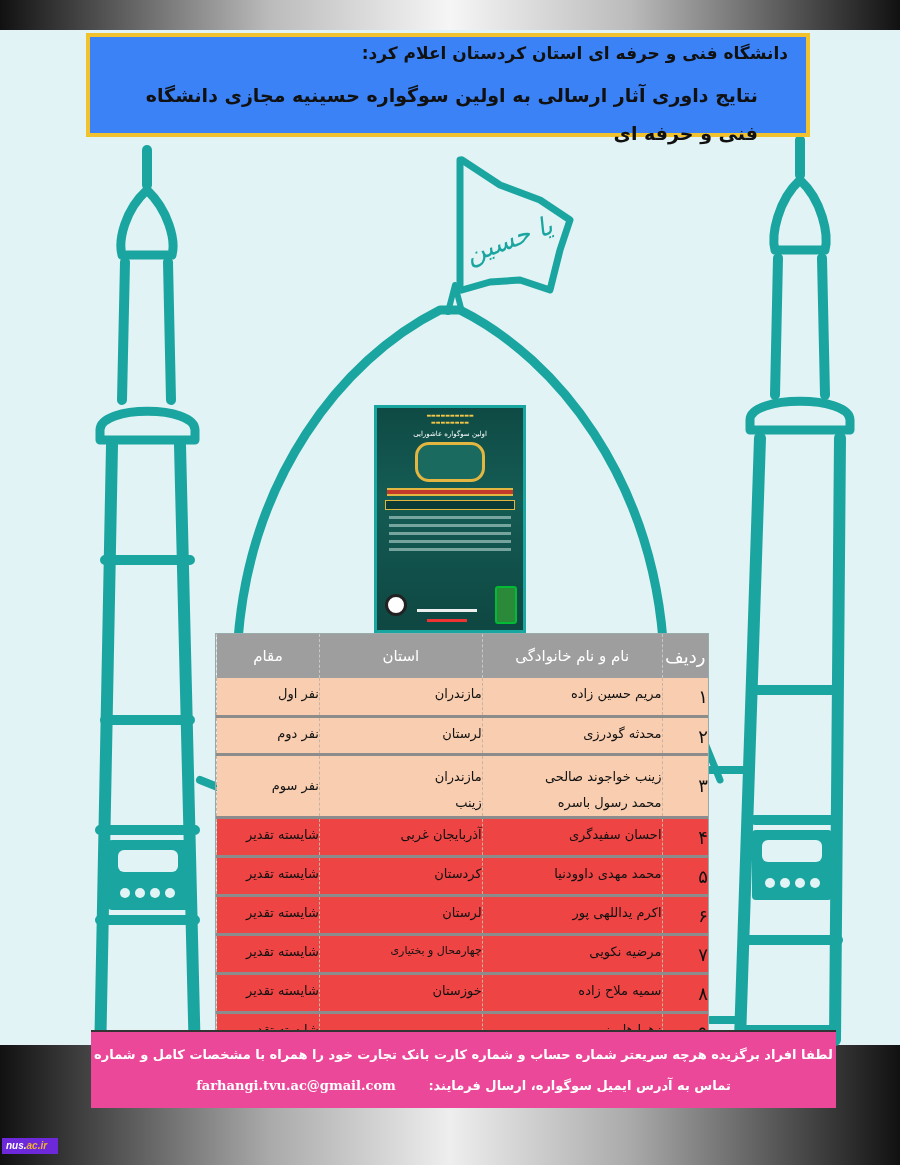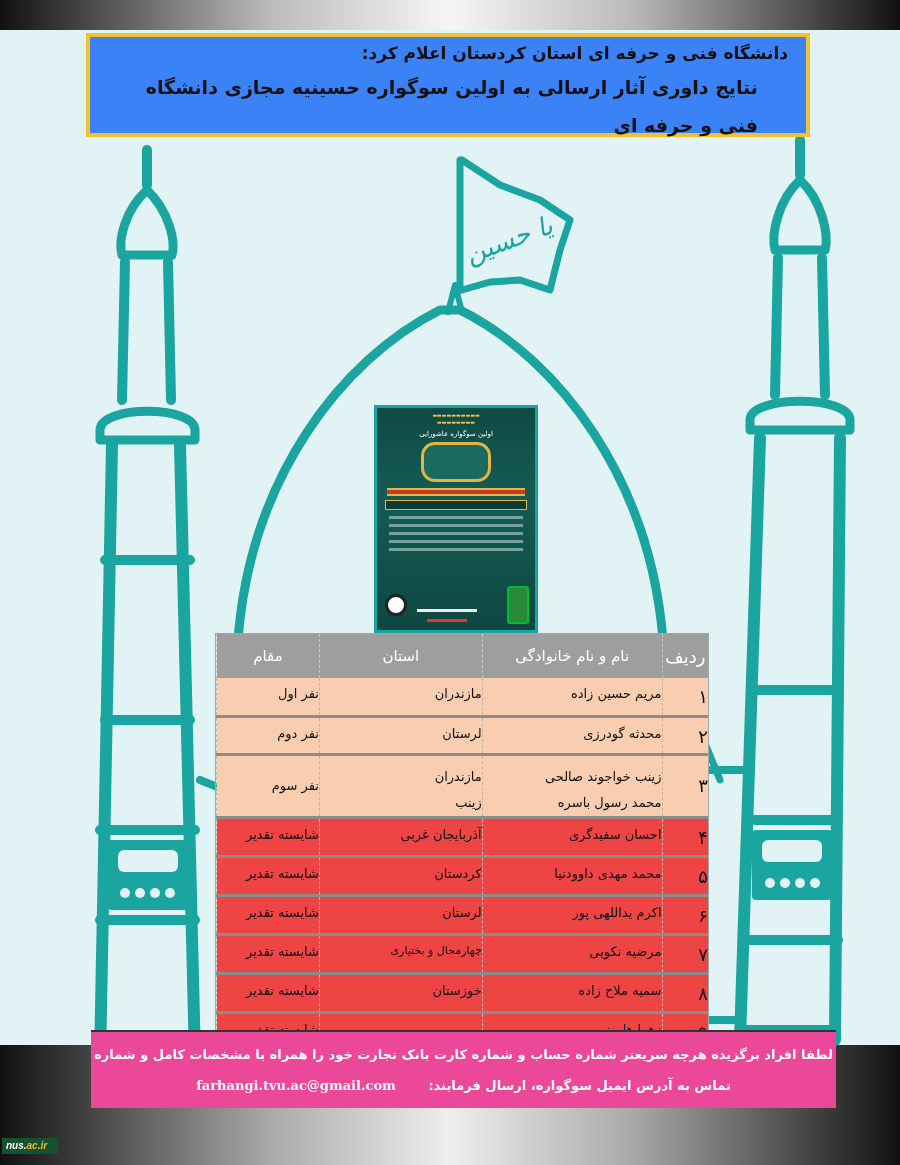--- a/index.html
+++ b/index.html
@@ -6,23 +6,23 @@
   html,body{width:900px;height:1165px;overflow:hidden;}
   body{position:relative;font-family:"DejaVu Sans",sans-serif;background:#e1f3f4;}
   .topbar{position:absolute;left:0;top:0;width:900px;height:40px;
     background:linear-gradient(90deg,#111 0%,#555 12%,#bbb 30%,#f6f6f6 50%,#bbb 70%,#555 88%,#111 100%);}
   .canvas{position:absolute;left:0;top:30px;width:900px;height:1020px;background:#e1f3f4;}
   .bottombar{position:absolute;left:0;top:1045px;width:900px;height:120px;
     background:linear-gradient(90deg,#111 0%,#444 10%,#aaa 30%,#eee 50%,#aaa 70%,#444 90%,#111 100%);}
   .header-box{position:absolute;left:86px;top:33px;width:724px;height:104px;background:#3b82f6;
     border:4px solid #f2c12e;padding:1px 18px;direction:rtl;color:#111;}
   .header-box .l1{font-weight:bold;font-size:17px;text-align:right;line-height:30px;}
-  .header-box .l2{font-weight:bold;font-size:19px;text-align:right;line-height:38px;margin-right:30px;}
+  .header-box .l2{font-weight:bold;font-size:19px;text-align:right;line-height:38px;margin-top:8px;margin-right:30px;}
   svg.deco{position:absolute;left:0;top:0;}
-  .poster{position:absolute;left:374px;top:405px;width:164px;height:228px;border:3px solid #1aa6a0;
+  .poster{position:absolute;left:374px;top:405px;width:152px;height:228px;border:3px solid #1aa6a0;
     background:linear-gradient(180deg,#0f4a44 0%,#145c55 40%,#0f4742 100%);overflow:hidden;}
   .poster .ptop{color:#f3c64a;font-size:5px;text-align:center;margin-top:4px;direction:rtl;line-height:7px;}
   .poster .ptitle{color:#fff;font-size:7px;text-align:center;margin-top:4px;direction:rtl;}
   .poster .frame{width:70px;height:40px;margin:4px auto 0;border:3px solid #e3b541;border-radius:14px;background:#1a6a60;}
   .poster .band{height:8px;margin:6px 10px 0;background:#c43a2a;border-top:2px solid #e3b541;border-bottom:2px solid #e3b541;}
   .poster .band2{height:10px;margin:4px 8px 0;background:#0c3a35;border:1px solid #e3b541;}
   .poster .lines{margin:6px 12px 0;}
   .poster .lines div{height:3px;background:#c9e3df;opacity:.55;margin-bottom:5px;}
   .poster .logo{position:absolute;left:8px;bottom:14px;width:22px;height:22px;border-radius:50%;background:#fff;border:3px solid #222;}
   .poster .phone{position:absolute;right:6px;bottom:6px;width:22px;height:38px;background:#2a8a3a;border:2px solid #0b3;border-radius:3px;}
@@ -40,21 +40,21 @@
   table.results .num{width:46px;font-size:18px;}
   table.results .name{width:180px;}
   table.results .prov{width:163px;}
   table.results .rank{width:103px;}
   .cell-line{line-height:26px;}
   .footer-box{position:absolute;left:91px;top:1030px;width:745px;height:78px;background:#ec4899;border-top:2px solid #333;
     direction:rtl;color:#fff;padding-top:14px;}
   .footer-box .f1{font-weight:bold;font-size:13px;text-align:center;line-height:18px;}
   .footer-box .f2{font-size:13px;text-align:center;margin-top:14px;font-weight:bold;}
   .footer-box .f2 .email{direction:ltr;unicode-bidi:embed;font-family:"DejaVu Serif",serif;font-weight:bold;margin-right:28px;}
-  .watermark{position:absolute;left:2px;top:1138px;width:56px;height:16px;background:#14532d;color:#fff;
+  .watermark{position:absolute;left:2px;top:1138px;width:56px;height:16px;background:#6d28d9;color:#fff;
     font-family:"Liberation Sans",sans-serif;font-style:italic;font-weight:bold;font-size:10px;line-height:16px;padding-left:4px;}
   .watermark span{color:#f3b233;}
 </style>
 </head>
 <body>
 
 <div class="topbar"></div>
 <div class="canvas"></div>
 <div class="bottombar"></div>
 

